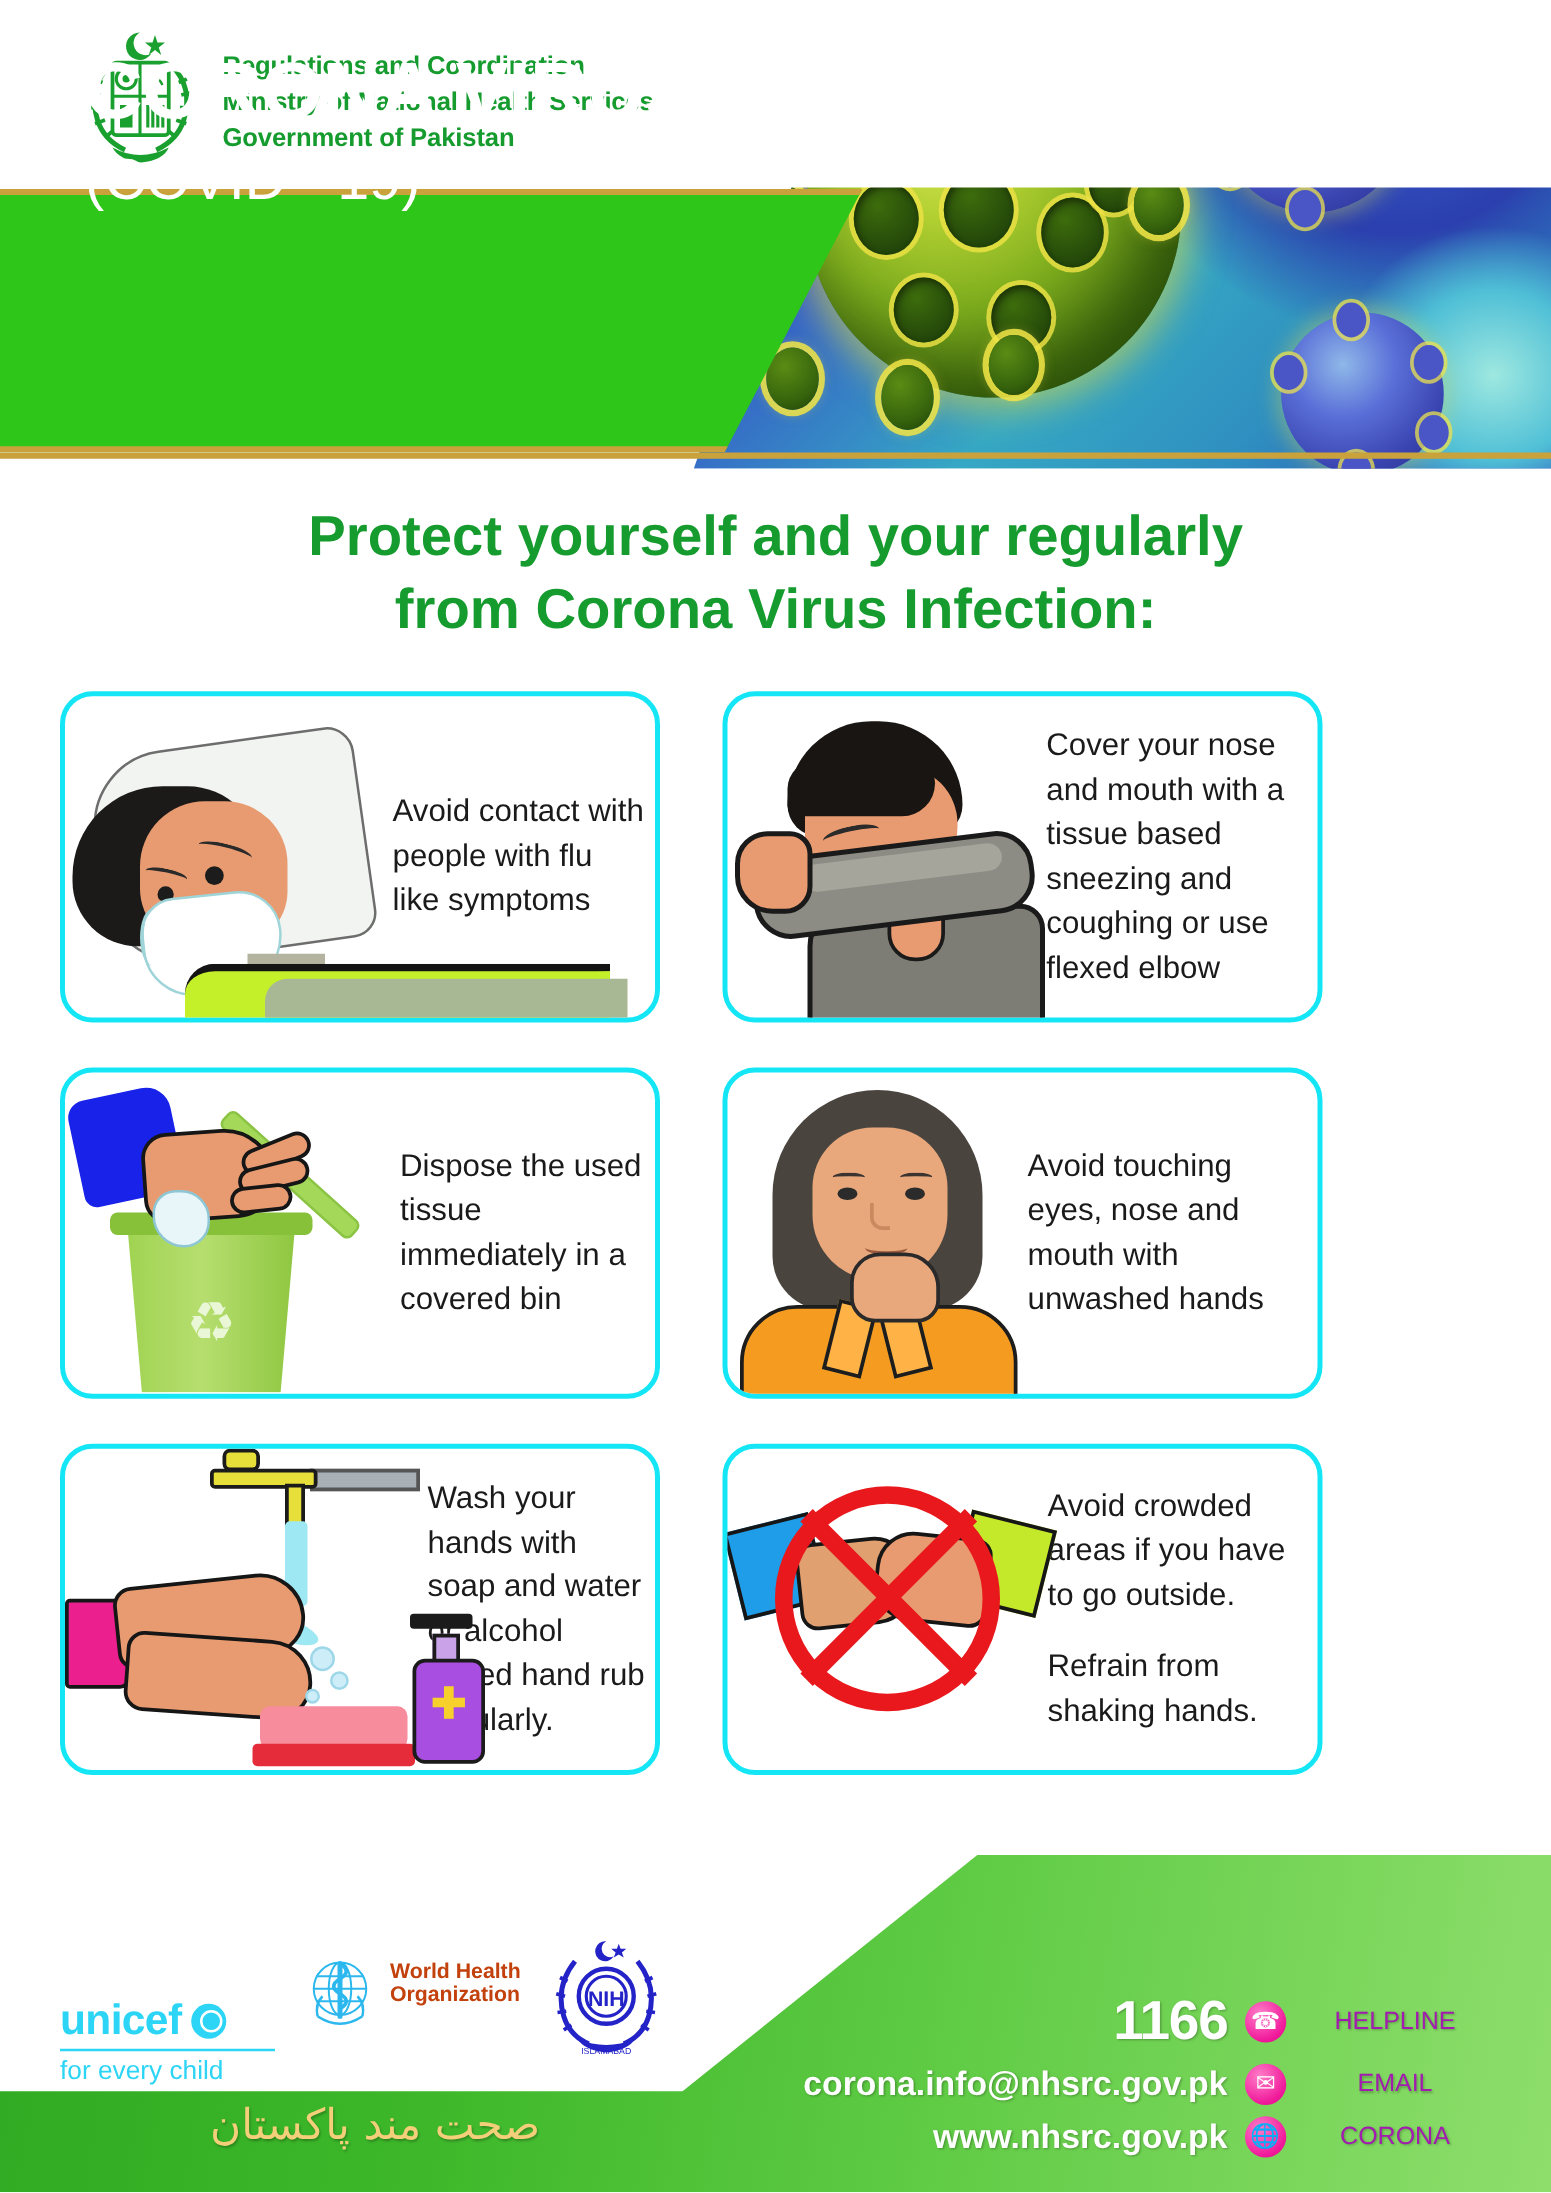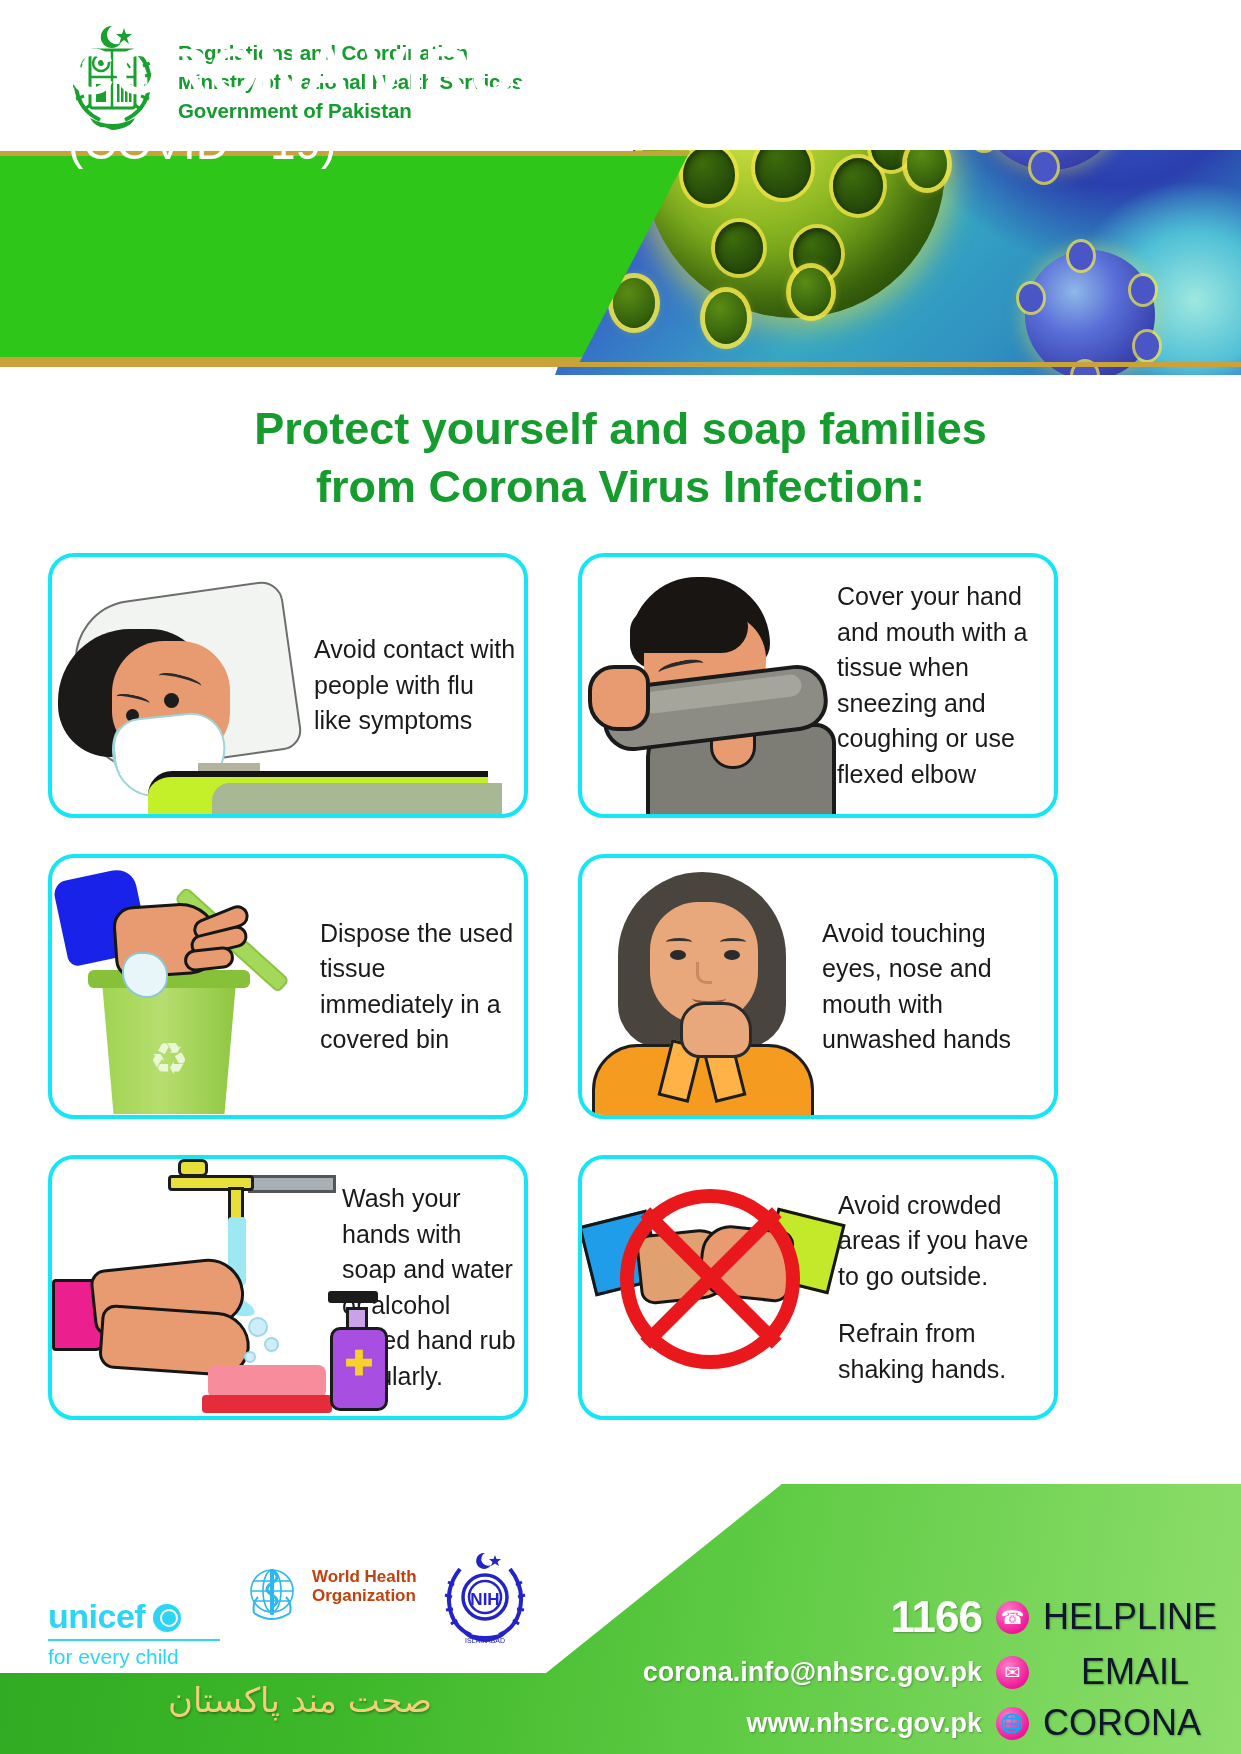--- a/index.html
+++ b/index.html
@@ -473,21 +473,21 @@
     text-shadow: 1px 1px 2px rgba(0,0,0,0.28);
   }
   .contact-val.big { font-size: 44px; letter-spacing: -1px; }
   .contact-icon {
     width: 33px; height: 33px; border-radius: 50%;
     background: radial-gradient(circle at 36% 30%, #ff7ec8, #f0189a 70%, #d4107f 100%);
     color: #ffffff; font-size: 19px; line-height: 33px; text-align: center;
     flex: 0 0 auto;
   }
   .contact-label {
-    color: #0f172a; font-size: 36px; width: 146px; text-align: right;
+    color: #a21caf; font-size: 20px; width: 146px; text-align: center;
     text-shadow: 1px 1px 2px rgba(0,0,0,0.28);
   }
   .urdu {
     position: absolute; left: 168px; bottom: 34px;
     color: #f3cf7a; font-size: 34px; direction: rtl;
     text-shadow: 1px 2px 2px rgba(0,0,0,0.25);
     font-family: "DejaVu Sans", sans-serif;
   }
 </style>
 </head>
@@ -563,21 +563,21 @@
     <div>Government of Pakistan</div>
   </div>
 </div>
 
 <div class="title-banner"></div>
 <div class="banner-title">CORONA VIRUS</div>
 <div class="banner-sub">(COVID - 19)</div>
 <div class="gold-rule"></div>
 
 <div class="main-heading">
-  <div>Protect yourself and soap families</div>
+  <div>Protect yourself and your regularly</div>
   <div>from Corona Virus Infection:</div>
 </div>
 
 <div class="grid">
 
   <div class="card">
     <div class="card-art a1">
       <div class="pillow"></div>
         <div class="hair"></div>
         <div class="face"></div>
@@ -602,21 +602,21 @@
         <div class="face"></div>
         <div class="fringe"></div>
       <div class="brow"></div>
         <div class="body"></div>
         <div class="collar"></div>
       <div class="arm"></div>
         <div class="arm-shade"></div>
         <div class="hand"></div>
     </div>
     <div class="card-text">
-      <p>Cover your hand and mouth with a tissue when sneezing and coughing or use flexed elbow</p>
+      <p>Cover your nose and mouth with a tissue based sneezing and coughing or use flexed elbow</p>
     </div>
   </div>
 
   <div class="card">
     <div class="card-art a3">
       <div class="lid"></div>
       <div class="bin"></div>
         <div class="bin-rim"></div>
       <div class="recycle">♻</div>
       <div class="sleeve"></div>

